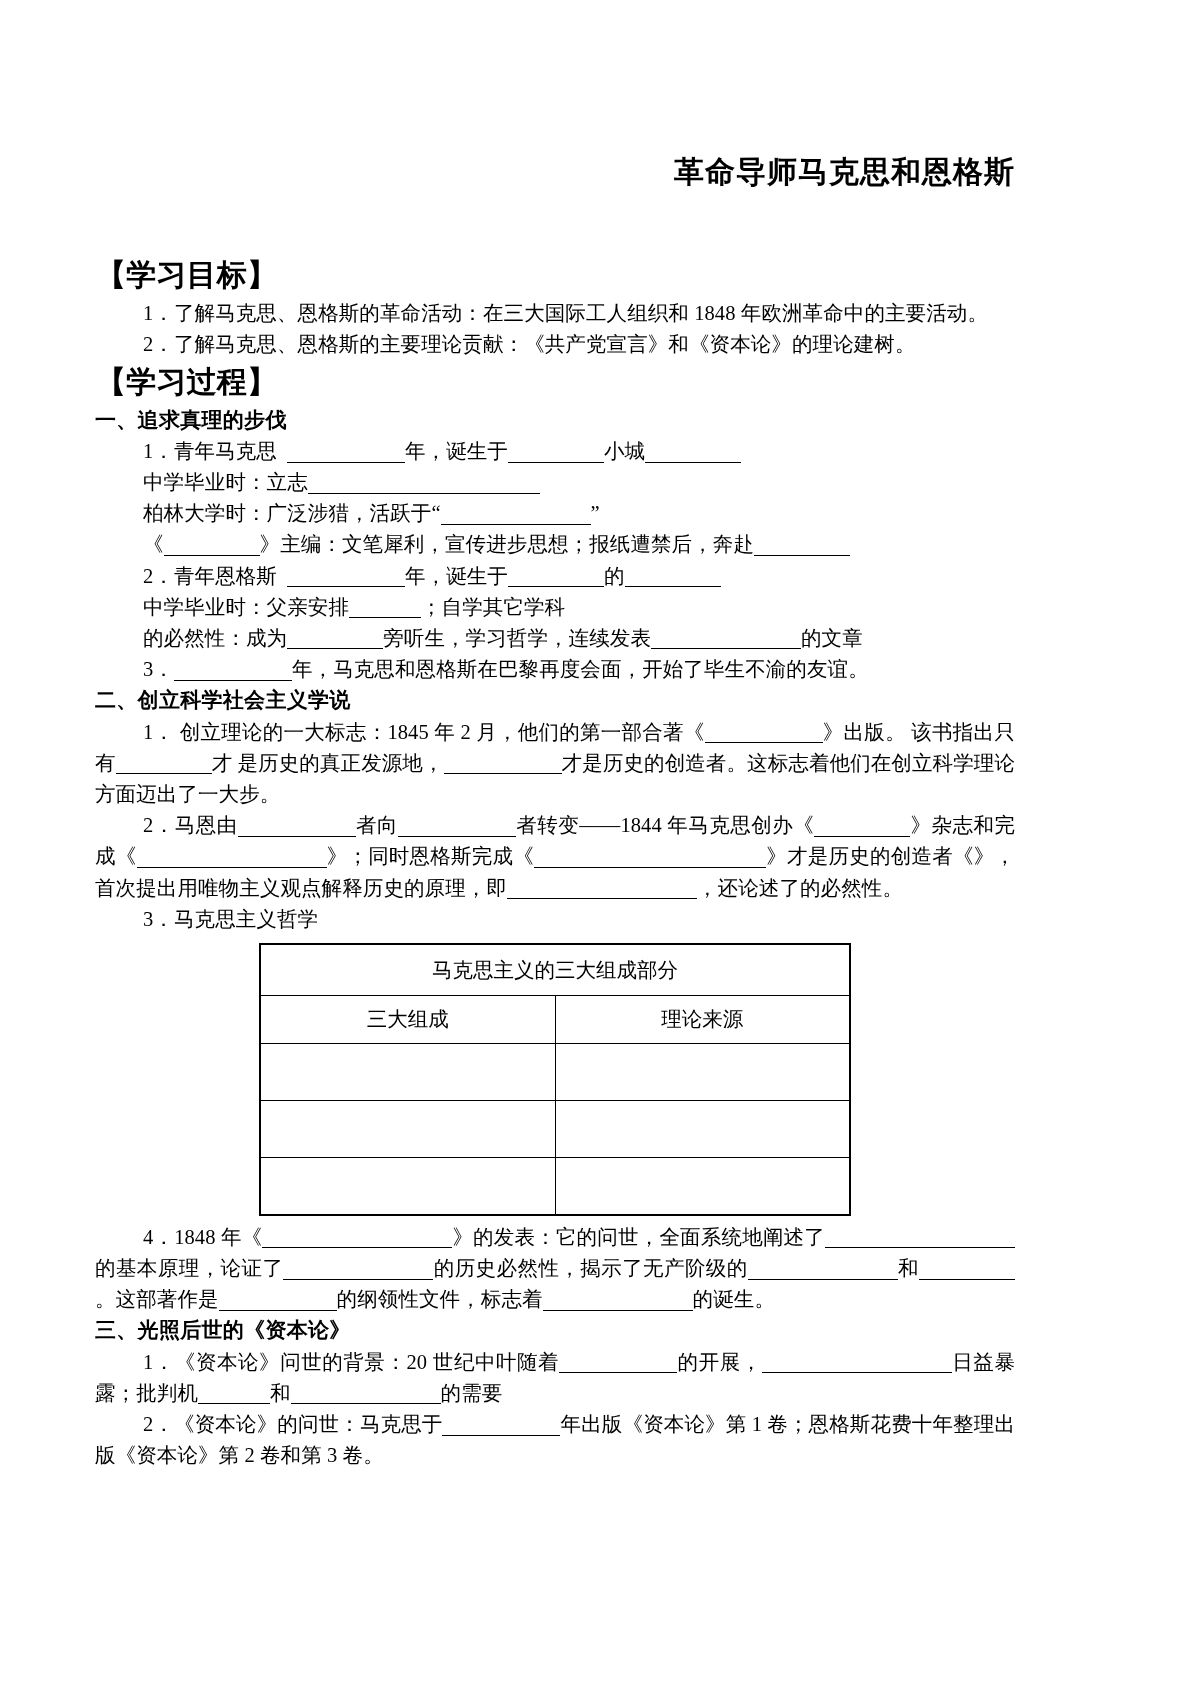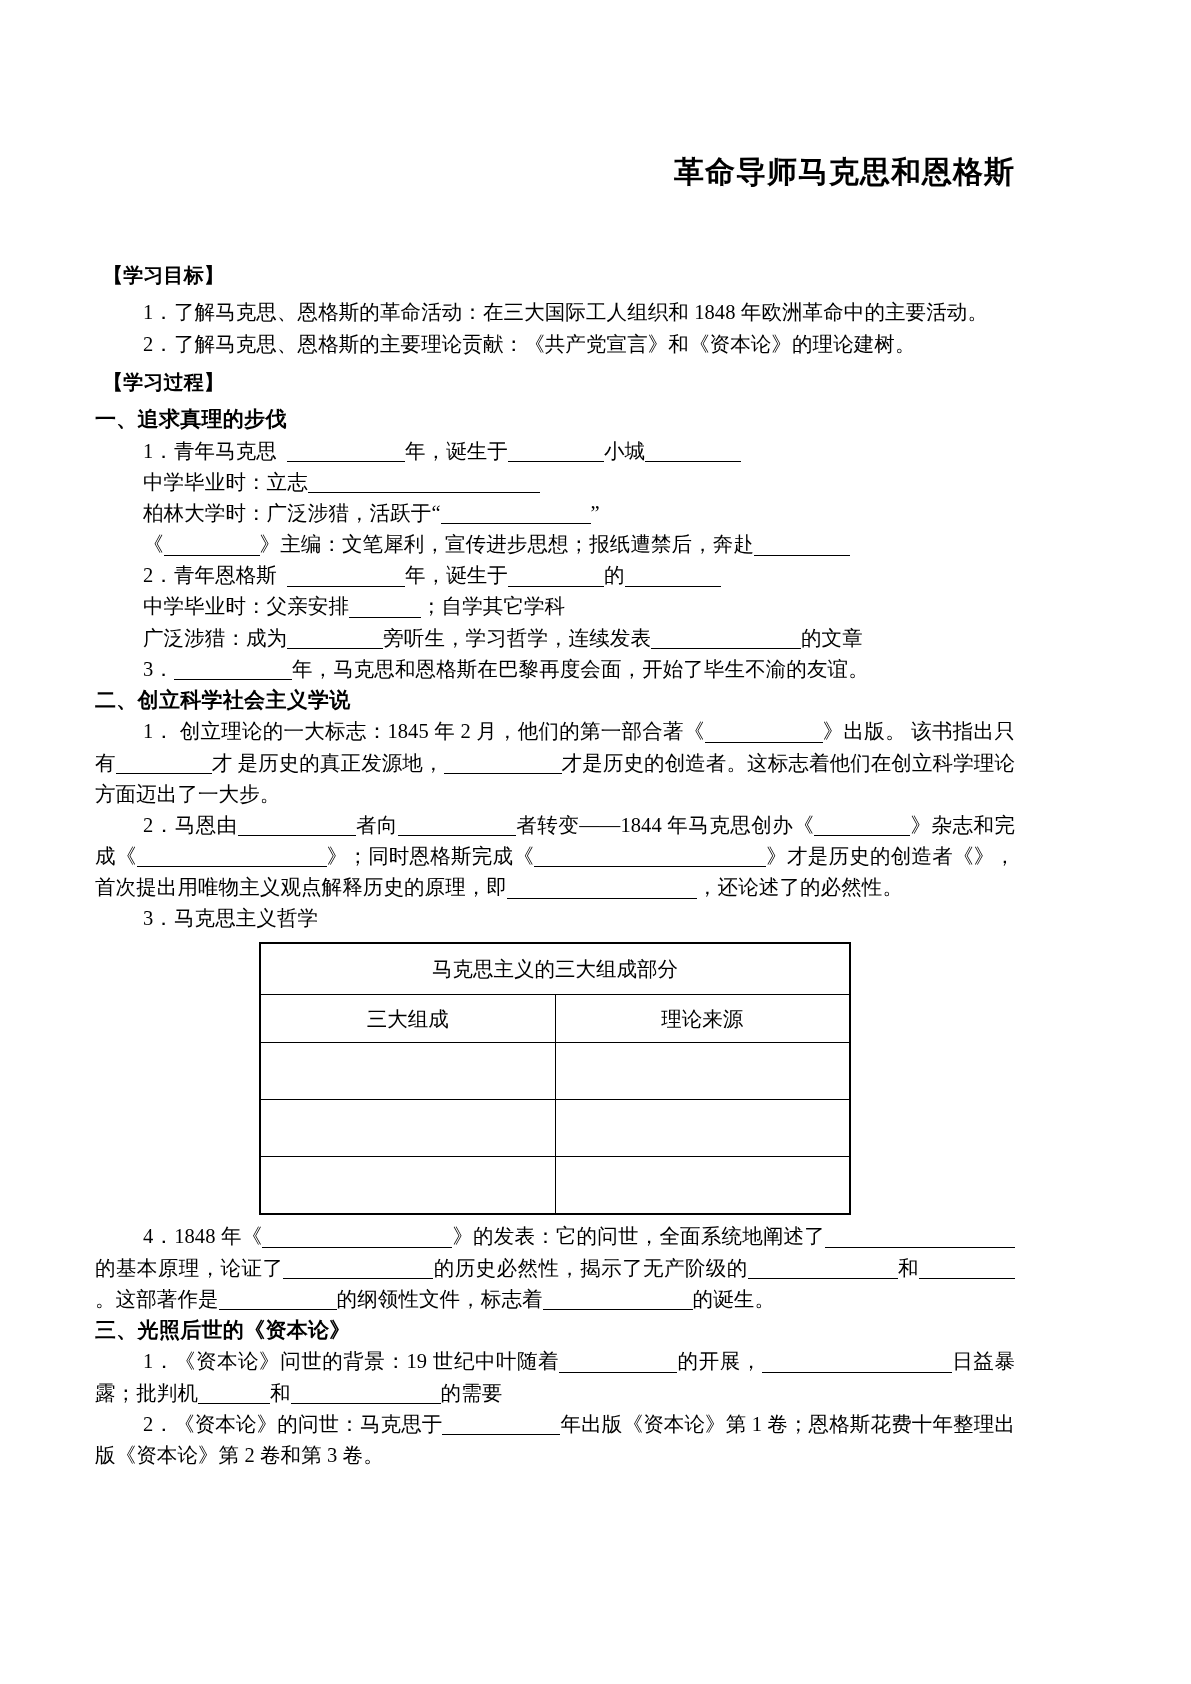--- a/index.html
+++ b/index.html
@@ -35,24 +35,24 @@
     font-size: 30px;
     font-weight: bold;
     letter-spacing: 1px;
     margin-top: 152px;
     margin-bottom: 0;
     line-height: 1.3;
   }
 
   
   .bracket-heading {
-    font-size: 20px;
+    font-size: 30px;
     font-weight: bold;
     line-height: 1.42;
-    margin: 8px;
+    margin: 1px;
     letter-spacing: 0.2px;
   }
   .sec-heading {
     font-size: 21px;
     font-weight: bold;
     line-height: 1.5;
     margin: 0;
     letter-spacing: 0.3px;
   }
 
@@ -175,21 +175,21 @@
 
     <p class="para indent">
       <span>2．青年恩格斯</span><span class="sp"></span><span class="blank b-l"></span><span>年，诞生于</span><span class="blank b-m"></span><span>的</span><span class="blank b-m"></span>
     </p>
 
     <p class="para noindent" style="padding-left:48px">
       <span>中学毕业时：父亲安排</span><span class="blank b-s"></span><span>；自学其它学科</span>
     </p>
 
     <p class="para noindent" style="padding-left:48px">
-      <span>广泛涉猎：成为</span><span class="blank b-m"></span><span>旁听生，学习哲学，连续发表</span><span class="blank b-xl"></span><span>的文章</span>
+      <span>的必然性：成为</span><span class="blank b-m"></span><span>旁听生，学习哲学，连续发表</span><span class="blank b-xl"></span><span>的文章</span>
     </p>
 
     <p class="para indent">
       <span>3．</span><span class="blank b-l"></span><span>年，马克思和恩格斯在巴黎再度会面，开始了毕生不渝的友谊。</span>
     </p>
 
     <div class="sec-heading">二、创立科学社会主义学说</div>
 
     <p class="para indent">
       <span>1． 创立理论的一大标志：1845 年 2 月，他们的第一部合著《</span><span class="blank b-l"></span><span>》出版。 该书指出只有</span><span class="blank b-m"></span><span>才  是历史的真正发源地，</span><span class="blank b-l"></span><span>才是历史的创造者。这标志着他们在创立科学理论方面迈出了一大步。</span>
@@ -227,21 +227,21 @@
         </table>
     </div>
 
     <p class="para indent">
       <span>4．1848 年《</span><span class="blank b-xxl"></span><span>》的发表：它的问世，全面系统地阐述了</span><span class="blank b-xxl"></span><span>的基本原理，论证了</span><span class="blank b-xl"></span><span>的历史必然性，揭示了无产阶级的</span><span class="blank b-xl"></span><span>和</span><span class="blank b-m"></span><span>。这部著作是</span><span class="blank b-l"></span><span>的纲领性文件，标志着</span><span class="blank b-xl"></span><span>的诞生。</span>
     </p>
 
     <div class="sec-heading">三、光照后世的《资本论》</div>
 
     <p class="para indent">
-      <span>1．《资本论》问世的背景：19 世纪中叶随着</span><span class="blank b-l"></span><span>的开展，</span><span class="blank b-xxl"></span><span>日益暴露；批判机</span><span class="blank b-s"></span><span>和</span><span class="blank b-xl"></span><span>的需要</span>
+      <span>1．《资本论》问世的背景：20 世纪中叶随着</span><span class="blank b-l"></span><span>的开展，</span><span class="blank b-xxl"></span><span>日益暴露；批判机</span><span class="blank b-s"></span><span>和</span><span class="blank b-xl"></span><span>的需要</span>
     </p>
 
     <p class="para indent">
       <span>2．《资本论》的问世：马克思于</span><span class="blank b-l"></span><span>年出版《资本论》第 1 卷；恩格斯花费十年整理出版《资本论》第 2 卷和第 3 卷。</span>
     </p>
 
   </div>
 
 </div>
 

